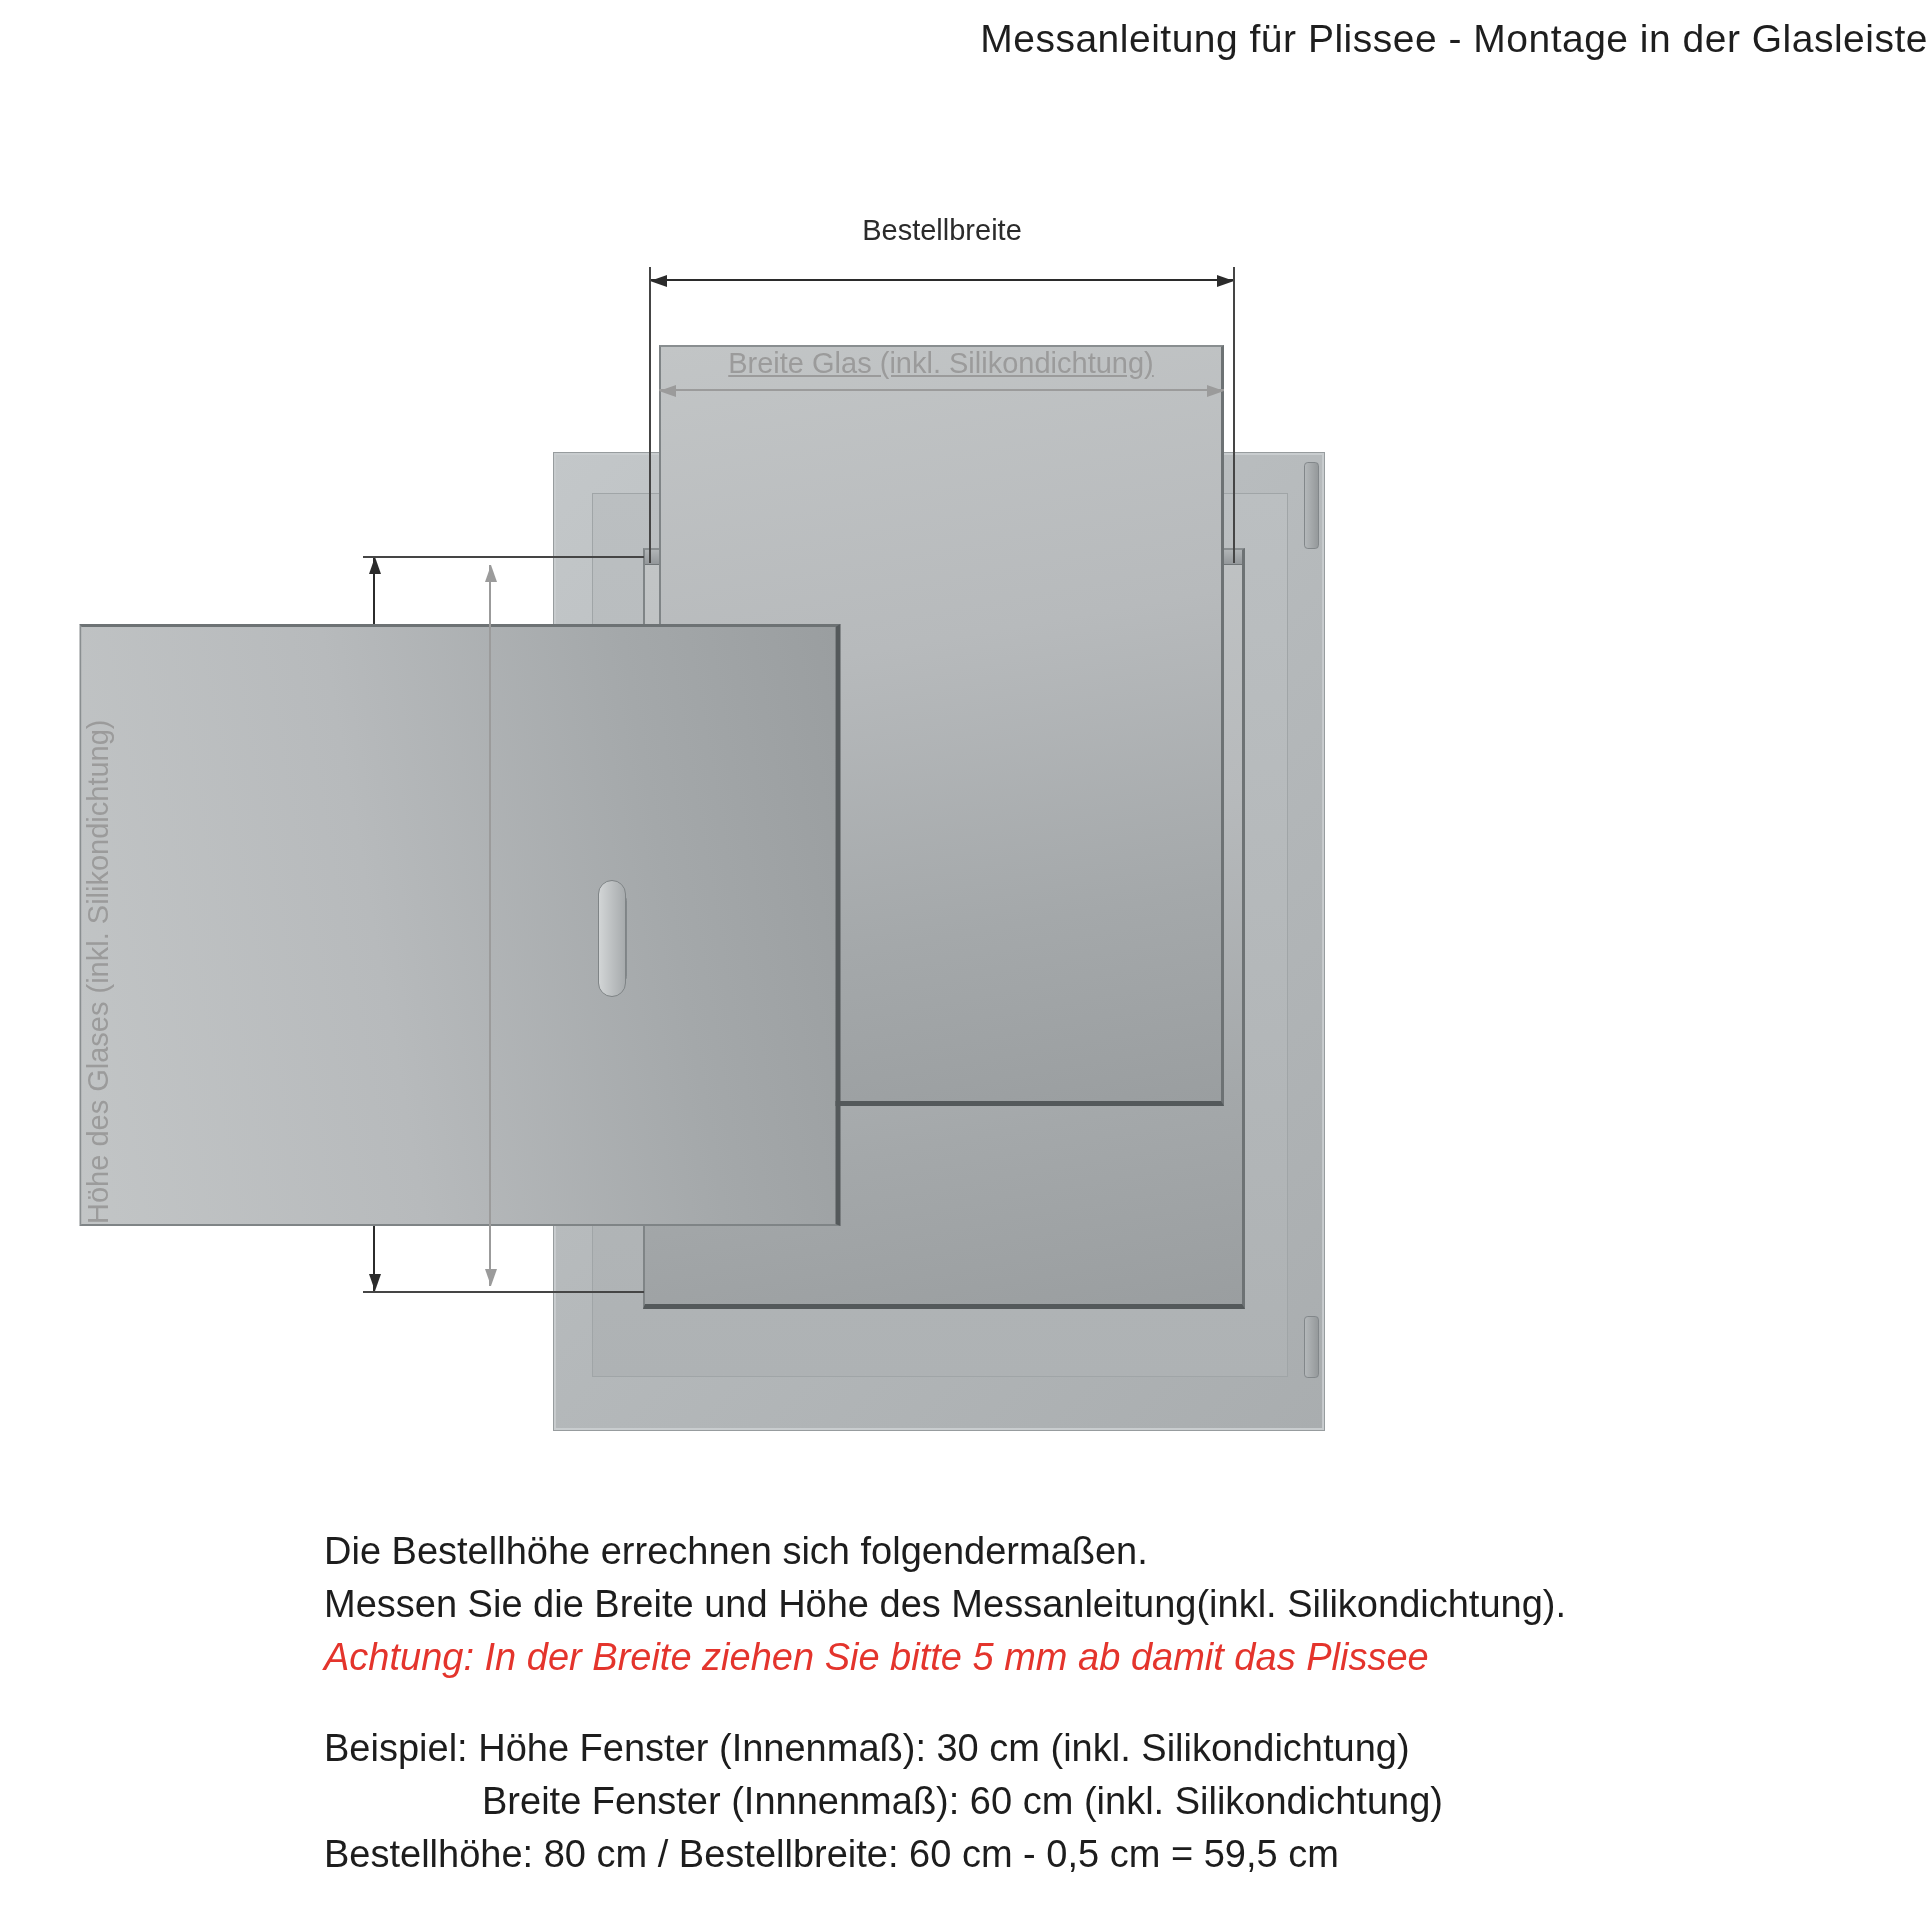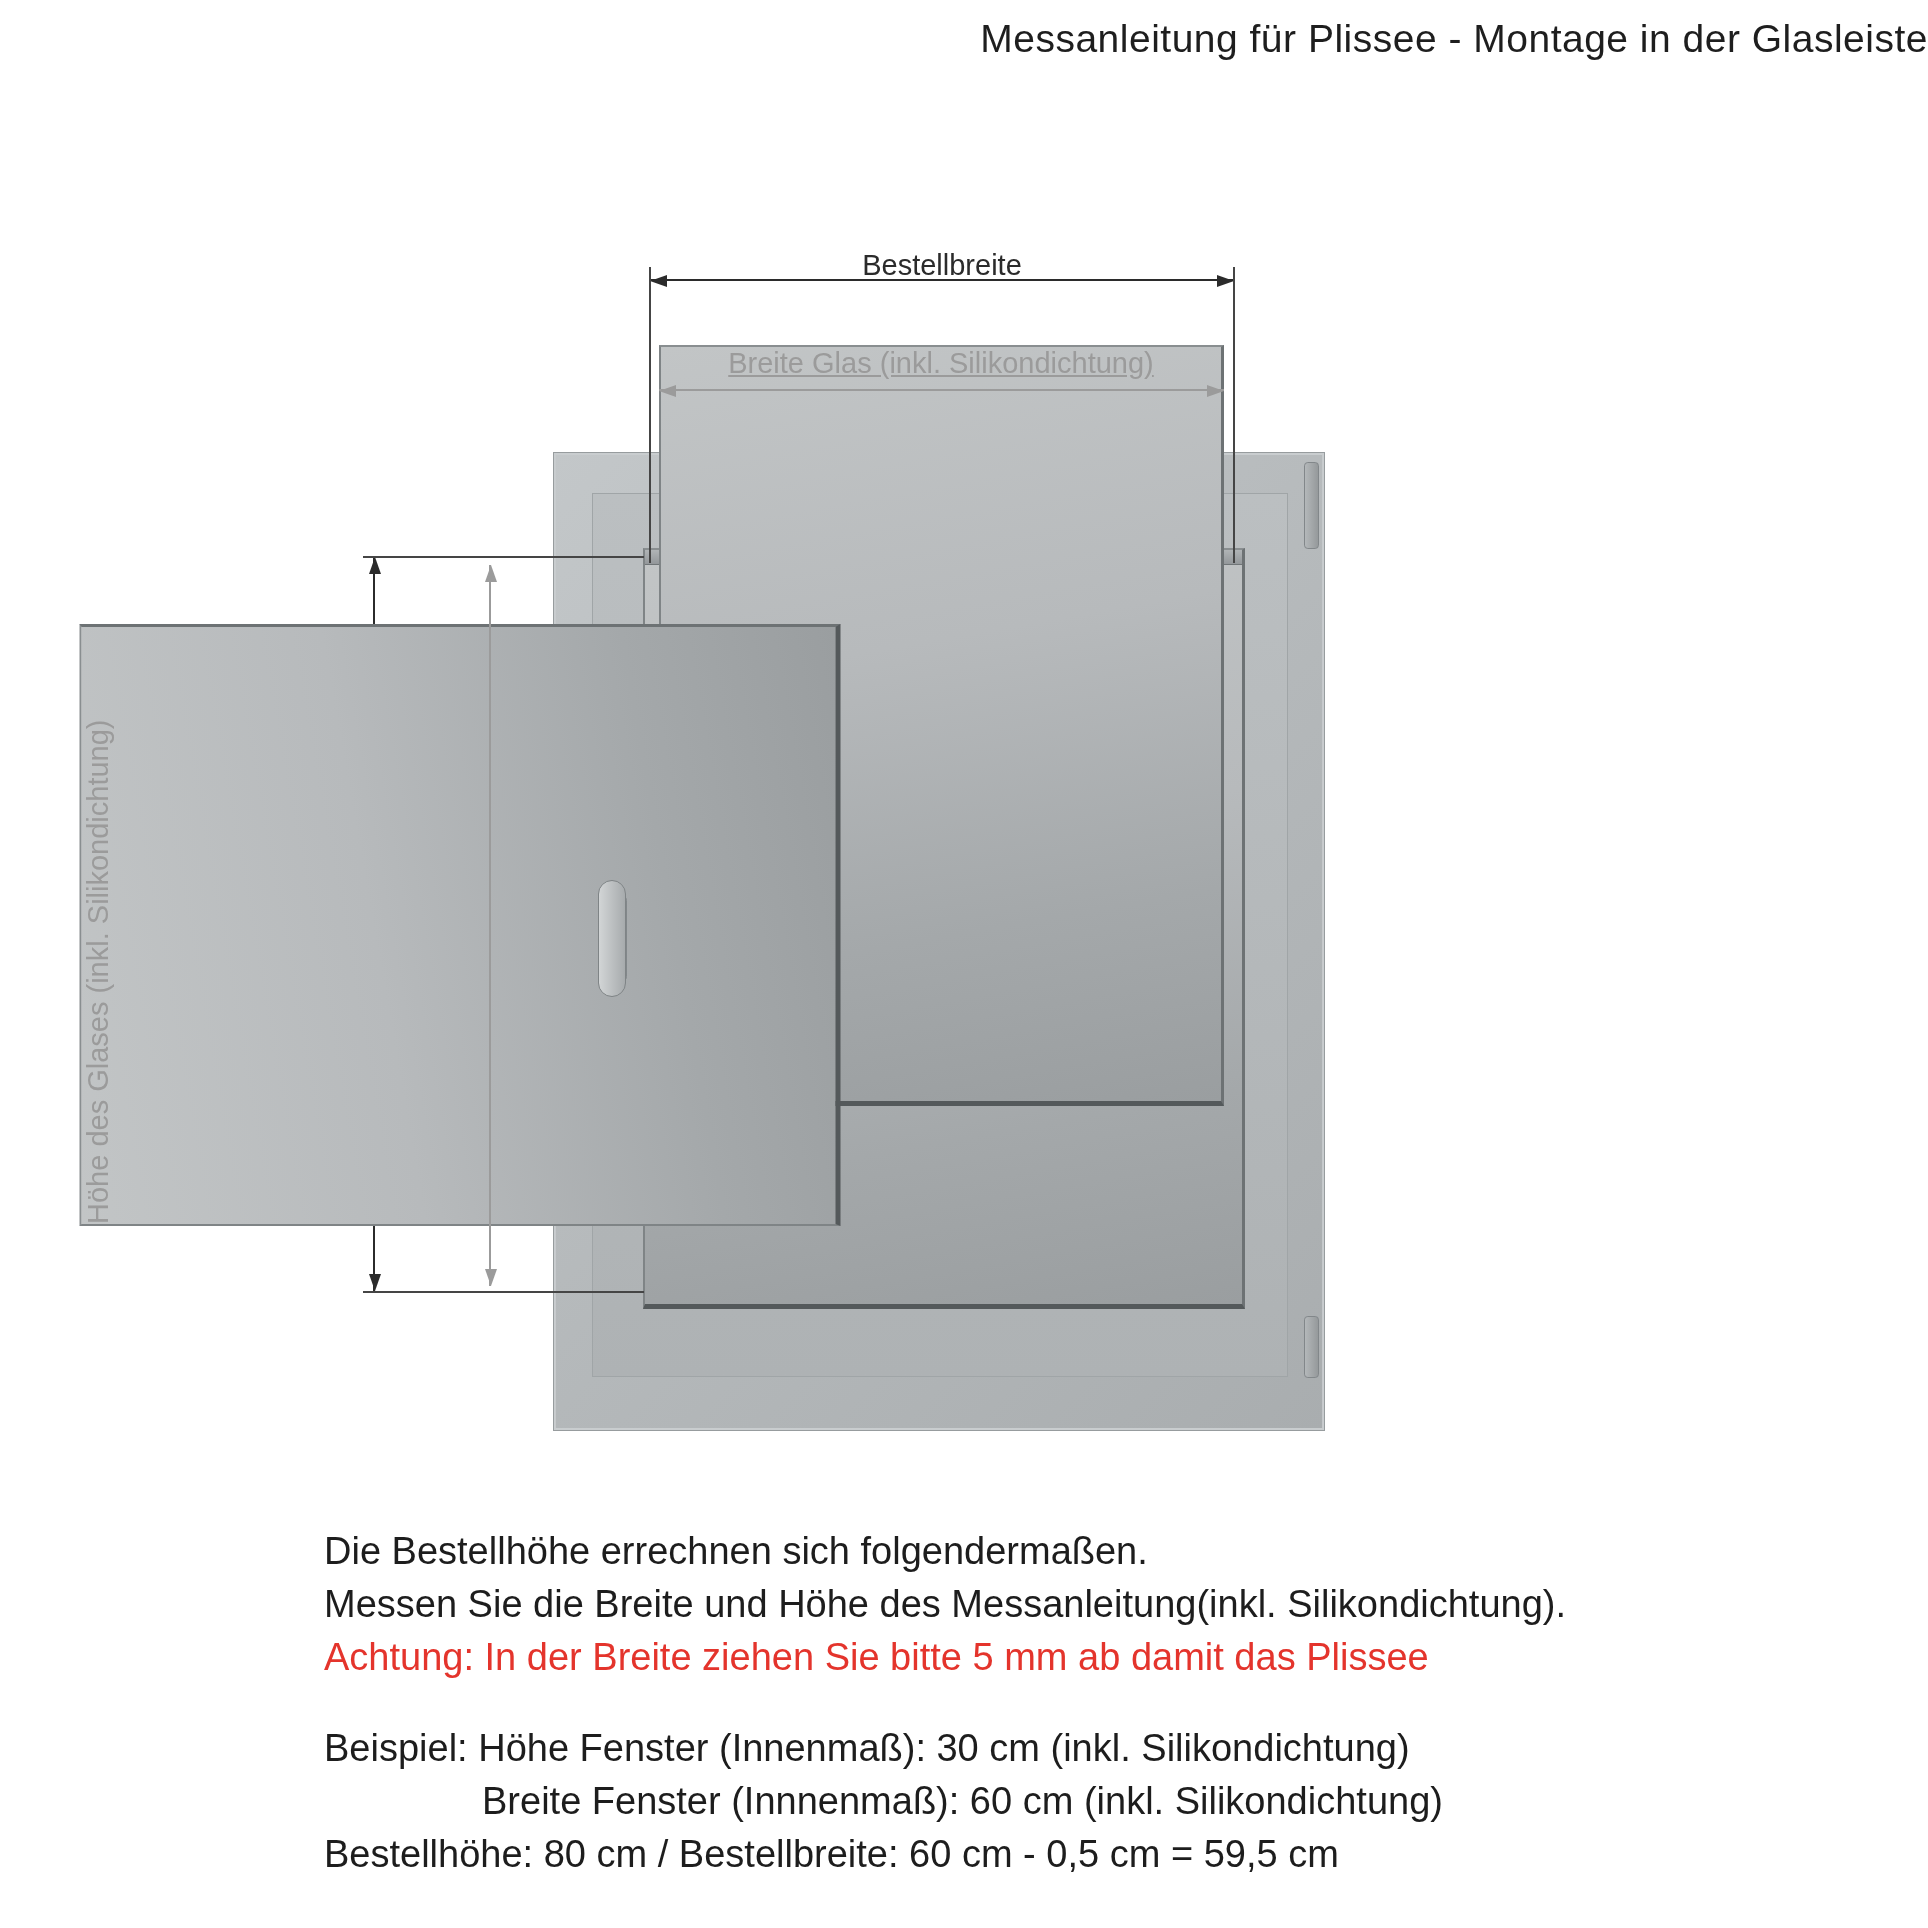--- a/index.html
+++ b/index.html
@@ -92,41 +92,41 @@
   .dim-label-v {
     transform: translate(-50%, -50%) rotate(-90deg);
     white-space: nowrap;
   }
 
   
   .instructions {
     position: absolute; left: 324px; top: 1525px; width: 1507px;
     font-size: 38px; line-height: 53px; color: #1d1d1d;
   }
-  .instructions .red { color: var(--warning-red, #e4342c); }
+  .instructions .red { color: var(--warning-red, #e4342c); font-style: italic; }
   .instructions .gap { height: 38px; }
   .instructions .indent { padding-left: 158px; }
 </style>
 </head>
 <body>
 
 <div class="title">Messanleitung für Plissee - Montage in der Glasleiste</div>
 
 <div class="window">
   <div class="sash"></div>
   <div class="glass">
     <div class="rail"></div>
   </div>
   <div class="handle-plate"></div>
   <div class="handle"></div>
   <div class="hinge hinge-top"></div>
   <div class="hinge hinge-bottom"></div>
 </div>
 
-<div class="dim-label dim-label-h order" style="left:650px; top:249px; width:584px;">Bestellbreite</div>
+<div class="dim-label dim-label-h order" style="left:650px; top:214px; width:584px;">Bestellbreite</div>
 <div class="h-arrow arrow-order" style="left:650px; top:279px; width:584px;"></div>
 
 <div class="dim-label dim-label-h glass" style="left:659px; top:345px; width:565px;text-decoration:underline;">Breite Glas (inkl. Silikondichtung)</div>
 <div class="h-arrow arrow-glass" style="left:659px; top:389px; width:565px;"></div>
 
 <div class="guide-v" style="left:649px; top:267px; height:296px;"></div>
 <div class="guide-v" style="left:1233px; top:267px; height:296px;"></div>
 
 <div class="dim-label dim-label-v order" style="left:350px; top:925px;">Bestellhöhe</div>
 <div class="v-arrow arrow-order" style="left:373px; top:557px; height:734px;"></div>

